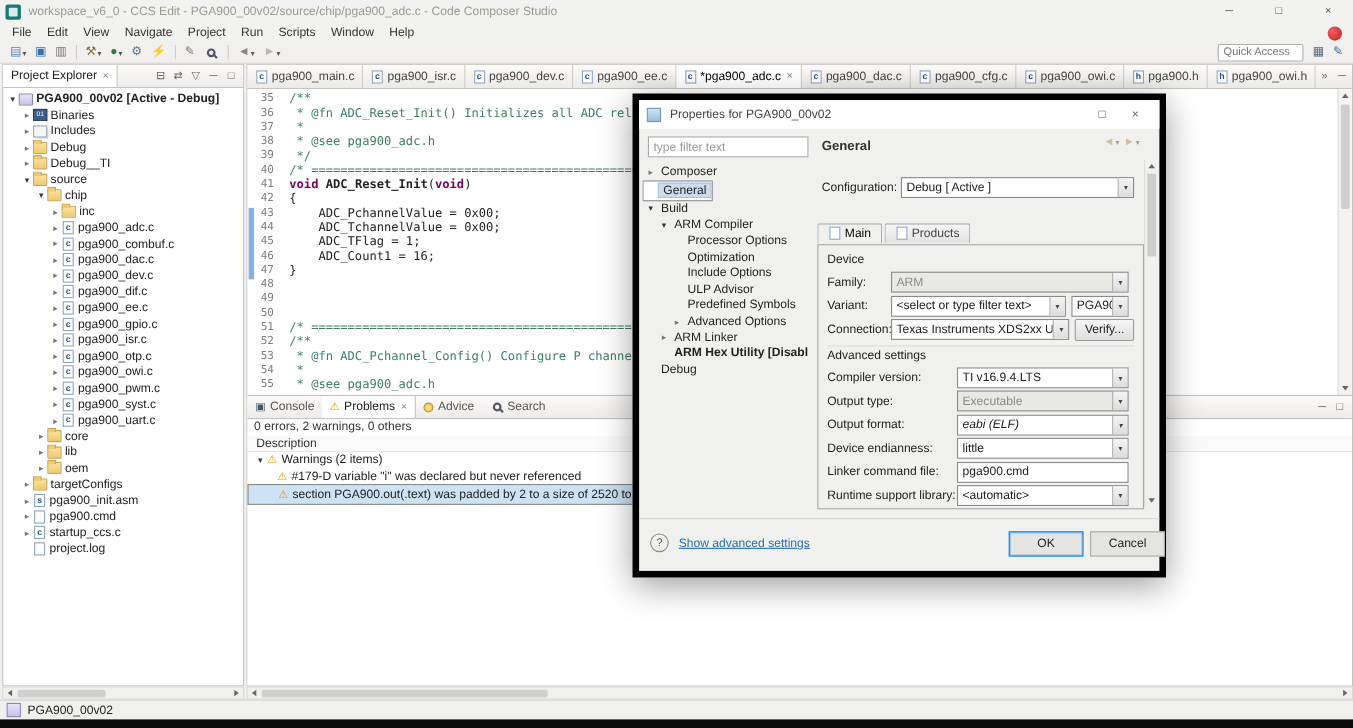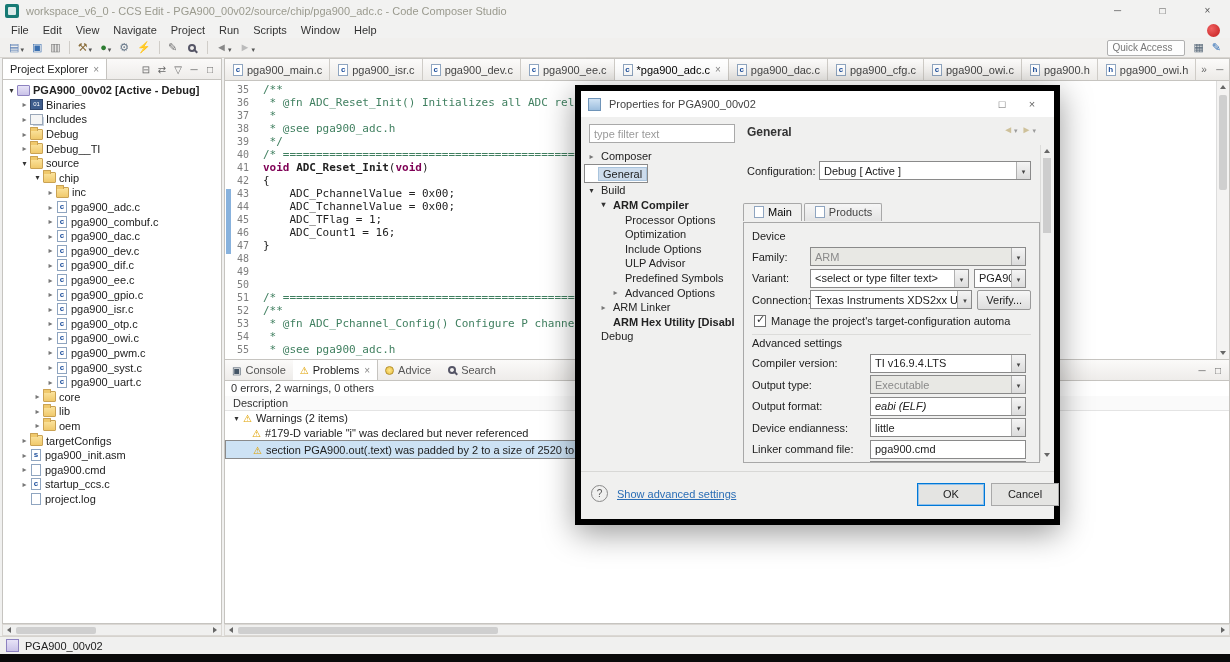--- a/index.html
+++ b/index.html
@@ -569,21 +569,21 @@
     <input class="dfilter" placeholder="type filter text" style="">
     <div class="dtree" id="dlg-tree"><div class="drow" style="padding-left: 2px;">
           <span class="twistie collapsed"></span>
           <span class="dlabel">Composer</span>
         </div><div class="drow sel" style="padding-left: 2px;">
           <span class="twistie"></span>
           <span class="dlabel">General</span>
         </div><div class="drow" style="padding-left: 2px;">
           <span class="twistie expanded"></span>
           <span class="dlabel">Build</span>
-        </div><div class="drow" style="padding-left: 14px; font-weight: bold;">
+        </div><div class="drow" style="padding-left: 14px;">
           <span class="twistie expanded"></span>
           <span class="dlabel">ARM Compiler</span>
         </div><div class="drow" style="padding-left: 26px;">
           <span class="twistie"></span>
           <span class="dlabel">Processor Options</span>
         </div><div class="drow" style="padding-left: 26px;">
           <span class="twistie"></span>
           <span class="dlabel">Optimization</span>
         </div><div class="drow" style="padding-left: 26px;">
           <span class="twistie"></span>
@@ -657,24 +657,20 @@
             </div>
             <div class="frow">
               <span class="flabel" style="width: 58px;">Connection:</span>
               <span class="sel" style="width: 168px;">
                 <span class="selv">Texas Instruments XDS2xx USB Debug</span>
                 <span class="sela"></span>
               </span>
               <span class="pbtn" style="width: 55px;">Verify...</span>
             </div>
           </div>
-        <div class="chkrow">
-          <span class="chk"></span>
-          <span>Manage the project's target-configuration automa</span>
-        </div>
         <div class="advsep"></div>
         <div class="grplabel">Advanced settings</div>
         <div id="advanced-rows">
             <div class="frow">
               <span class="flabel" style="width: 118px;">Compiler version:</span>
               <span class="sel" style="width: 168px;">
                 <span class="selv">TI v16.9.4.LTS</span>
                 <span class="sela"></span>
               </span>
             </div>

